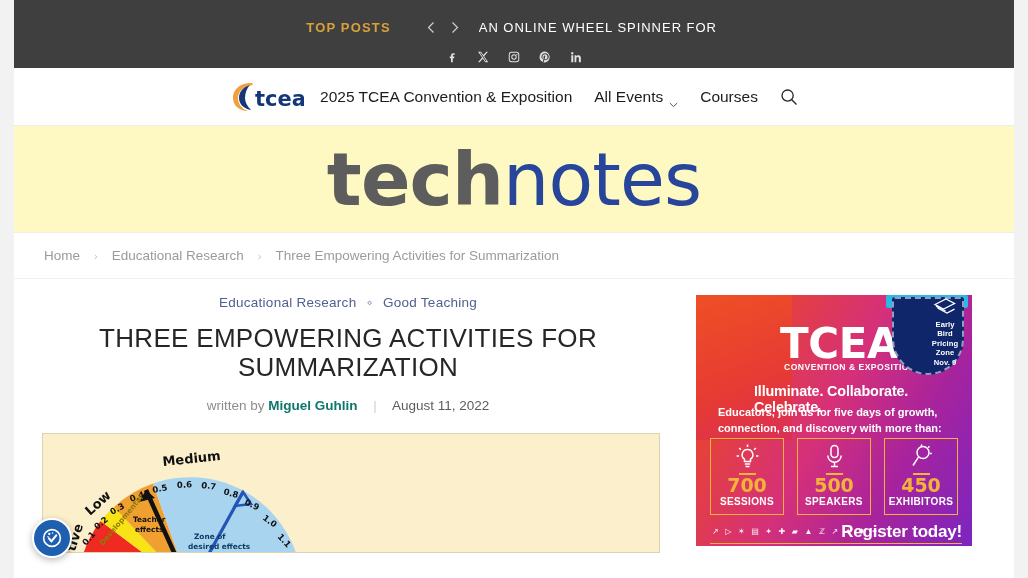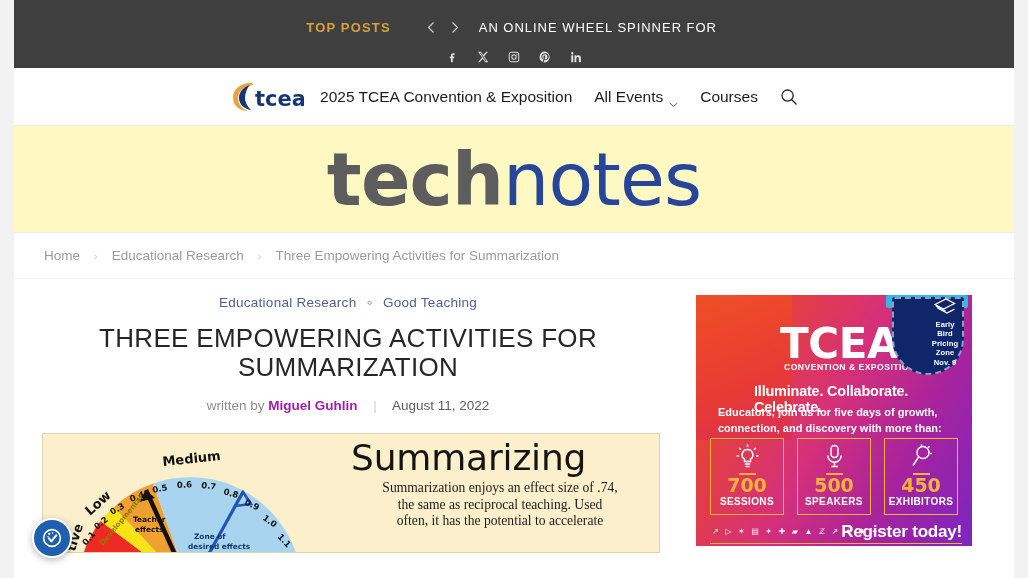--- a/index.html
+++ b/index.html
@@ -91,21 +91,21 @@
   }
   .cat-link { cursor:pointer; }
   .cat-dot { margin:0 10px; color:#8d9cc0; font-size:10px; }
   .post-title {
     margin-top:14px; text-align:center; font-size:26px; line-height:1.12;
     font-weight:400; letter-spacing:.012em; color:#262626;
   }
   .byline {
     margin-top:16px; text-align:center; font-size:13.5px; color:#8c8c8c;
   }
-  .byline .author { color:#a21caf; font-weight:700; }
+  .byline .author { color:#0f766e; font-weight:700; }
   .byline .bar { margin:0 12px; color:#d0d0d0; }
   .byline .date { color:#5c5c5c; }
 
   
   .featured {
     margin-top:20px; width:618px; height:120px; position:relative;
     overflow:hidden; background:#fcefcb; border:1px solid #ddd3ae;
   }
   .feat-left {
     position:absolute; left:0; top:0; width:300px; height:100%;
@@ -368,28 +368,20 @@
 
             <g font-family="DejaVu Sans, sans-serif" font-size="7.4" font-weight="700">
               <text x="44" y="142" fill="#ffffff">Reverse effects</text>
               <text x="38" y="108" fill="#8d7c05" transform="rotate(-50 38 108)">Developmental</text>
               <text x="68" y="84" fill="#111">Teacher</text>
               <text x="70" y="94" fill="#111">effects</text>
               <text x="129" y="101" fill="#0d3a63">Zone of</text>
               <text x="123" y="111" fill="#0d3a63">desired effects</text>
             </g>
           </svg>
-        </div>
-        <div class="feat-right">
-          <div class="summ-title">Summarizing</div>
-          <div class="summ-body">
-            <span>Summarization enjoys an effect size of .74,</span><br>
-            <span>the same as reciprocal teaching. Used</span><br>
-            <span>often, it has the potential to accelerate</span>
-          </div>
         </div>
       </div>
     </div>
 
     <div class="sidebar">
       <div class="ad">
         <div class="ad-left-block"></div>
         <div class="ad-top-blue"></div>
 
         <div class="ad-tcea">TCEA</div>

